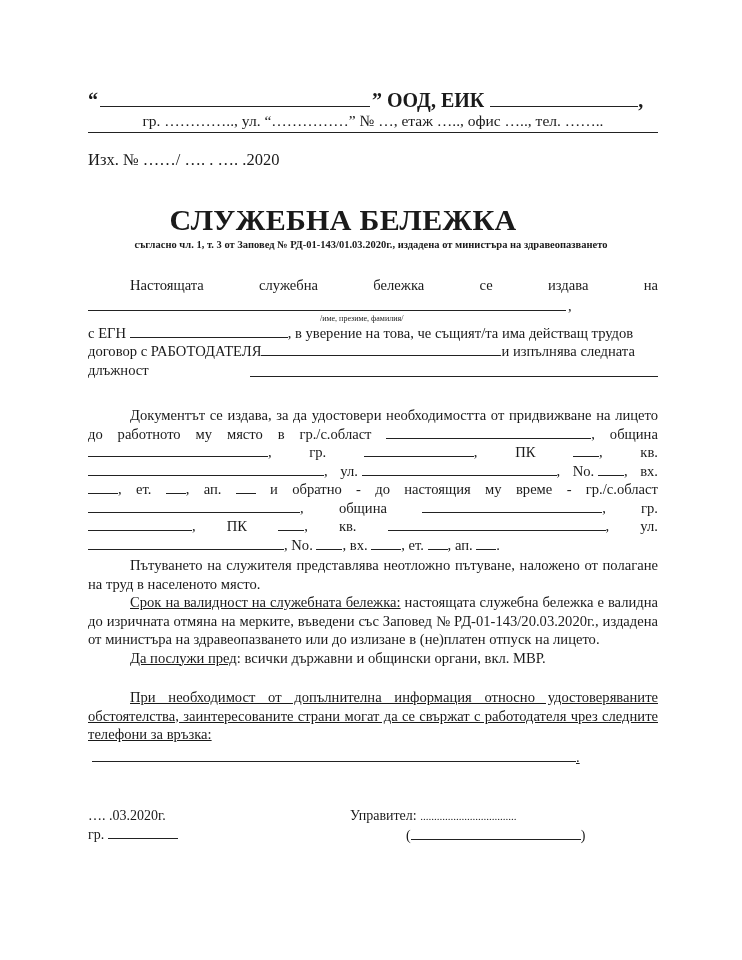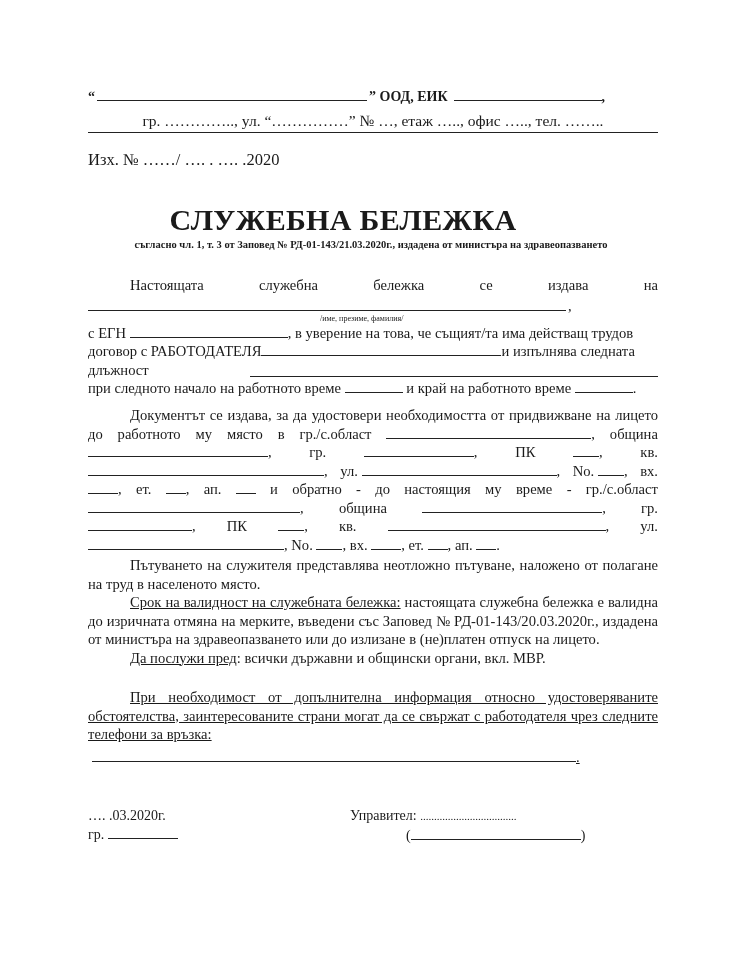--- a/index.html
+++ b/index.html
@@ -1,21 +1,21 @@
 <!DOCTYPE html>
 <html><head>
   <meta charset="utf-8">
   <style>
     html, body { margin: 0; padding: 0; background: #ffffff; }
     body { width: 742px; height: 960px; position: relative; overflow: hidden;
            font-family: "Liberation Serif", "DejaVu Serif", serif; color: #1a1a1a; }
     .page { position: absolute; left: 0; top: 0; width: 742px; height: 960px; background: #fff; }
     .abs { position: absolute; white-space: nowrap; }
     .ul { display: inline-block; border-bottom: 1px solid #222; height: 1em; vertical-align: baseline; }
-    .hdr1 { left: 88px; top: 86px; width: 572px; font-size: 14px; font-weight: bold; font-family: "Liberation Serif", serif; }
+    .hdr1 { left: 88px; top: 86px; width: 572px; font-size: 20px; font-weight: bold; font-family: "Liberation Serif", serif; }
     .hdr1 .u1 { width: 270px; margin: 0 2px; }
     .hdr1 .u2 { width: 148px; margin-left: 6px; }
     .hdr2 { left: 88px; top: 112px; width: 570px; font-size: 15.5px; text-align: center; border-bottom: 1.5px solid #222; padding-bottom: 2px; }
     .ref { left: 88px; top: 150px; font-size: 16.5px; }
     .title { left: 0; width: 686px; top: 203px; text-align: center; font-size: 30px; font-weight: bold; font-family: "Liberation Serif", serif; letter-spacing: 0.3px; }
     .subtitle { left: 0; width: 742px; top: 239px; text-align: center; font-size: 10.5px; font-weight: bold; }
     .body { position: absolute; left: 88px; width: 570px; font-size: 14.6px; line-height: 18.5px; }
     .j { text-align: justify; text-align-last: justify; }
     .jl { text-align: justify; text-align-last: left; }
     .ind { text-indent: 42px; }
@@ -30,21 +30,21 @@
 
   <div class="abs hdr1">
     <span>“</span><span class="ul u1"></span><span>” ООД,  ЕИК</span><span class="ul u2"></span><span>,</span>
   </div>
 
   <div class="abs hdr2">гр. ………….., ул. “……………” № …, етаж ….., офис ….., тел. ……..</div>
 
   <div class="abs ref">Изх. №  ……/ …. . …. .2020</div>
 
   <div class="abs title">СЛУЖЕБНА БЕЛЕЖКА</div>
-  <div class="abs subtitle">съгласно чл. 1, т. 3 от Заповед № РД-01-143/21.03.2020г., издадена от министъра на здравеопазването</div>
+  <div class="abs subtitle">съгласно чл. 1, т. 3 от Заповед № РД-01-143/01.03.2020г., издадена от министъра на здравеопазването</div>
 
   <div class="body" style="top:276px;">
     <div style="display:flex; justify-content:space-between; padding-left:42px;">
       <span>Настоящата</span>
       <span>служебна</span>
       <span>бележка</span>
       <span>се</span>
       <span>издава</span>
       <span>на</span>
     </div>
@@ -57,23 +57,20 @@
       <span><span>с ЕГН</span> <span class="fill" style="width:158px;"></span><span>, в уверение на това, че същият/та има действащ трудов</span></span>
     </div>
     <div class="line" style="display:flex; justify-content:flex-start;">
       <span>договор с РАБОТОДАТЕЛЯ</span>
       <span class="fill" style="width:240px;"></span>
       <span>и изпълнява следната</span>
     </div>
     <div class="line" style="position:relative; height:18px;">
       <span>длъжност</span>
       <span class="fill" style="width:408px; position:absolute; left:162px; top:2px;"></span>
-    </div>
-    <div class="line">
-      <span>при следното начало на работното време</span> <span class="fill" style="width:58px;"></span> <span>и край на работното време</span> <span class="fill" style="width:58px;"></span>.
     </div>
   </div>
 
   <div class="body" style="top:406px;">
     <div class="j ind">Документът се издава, за да удостовери необходимостта от придвижване на лицето</div>
     <div style="display:flex; justify-content:space-between; align-items:baseline;">
       <span>до</span>
       <span>работното</span>
       <span>му</span>
       <span>място</span>

